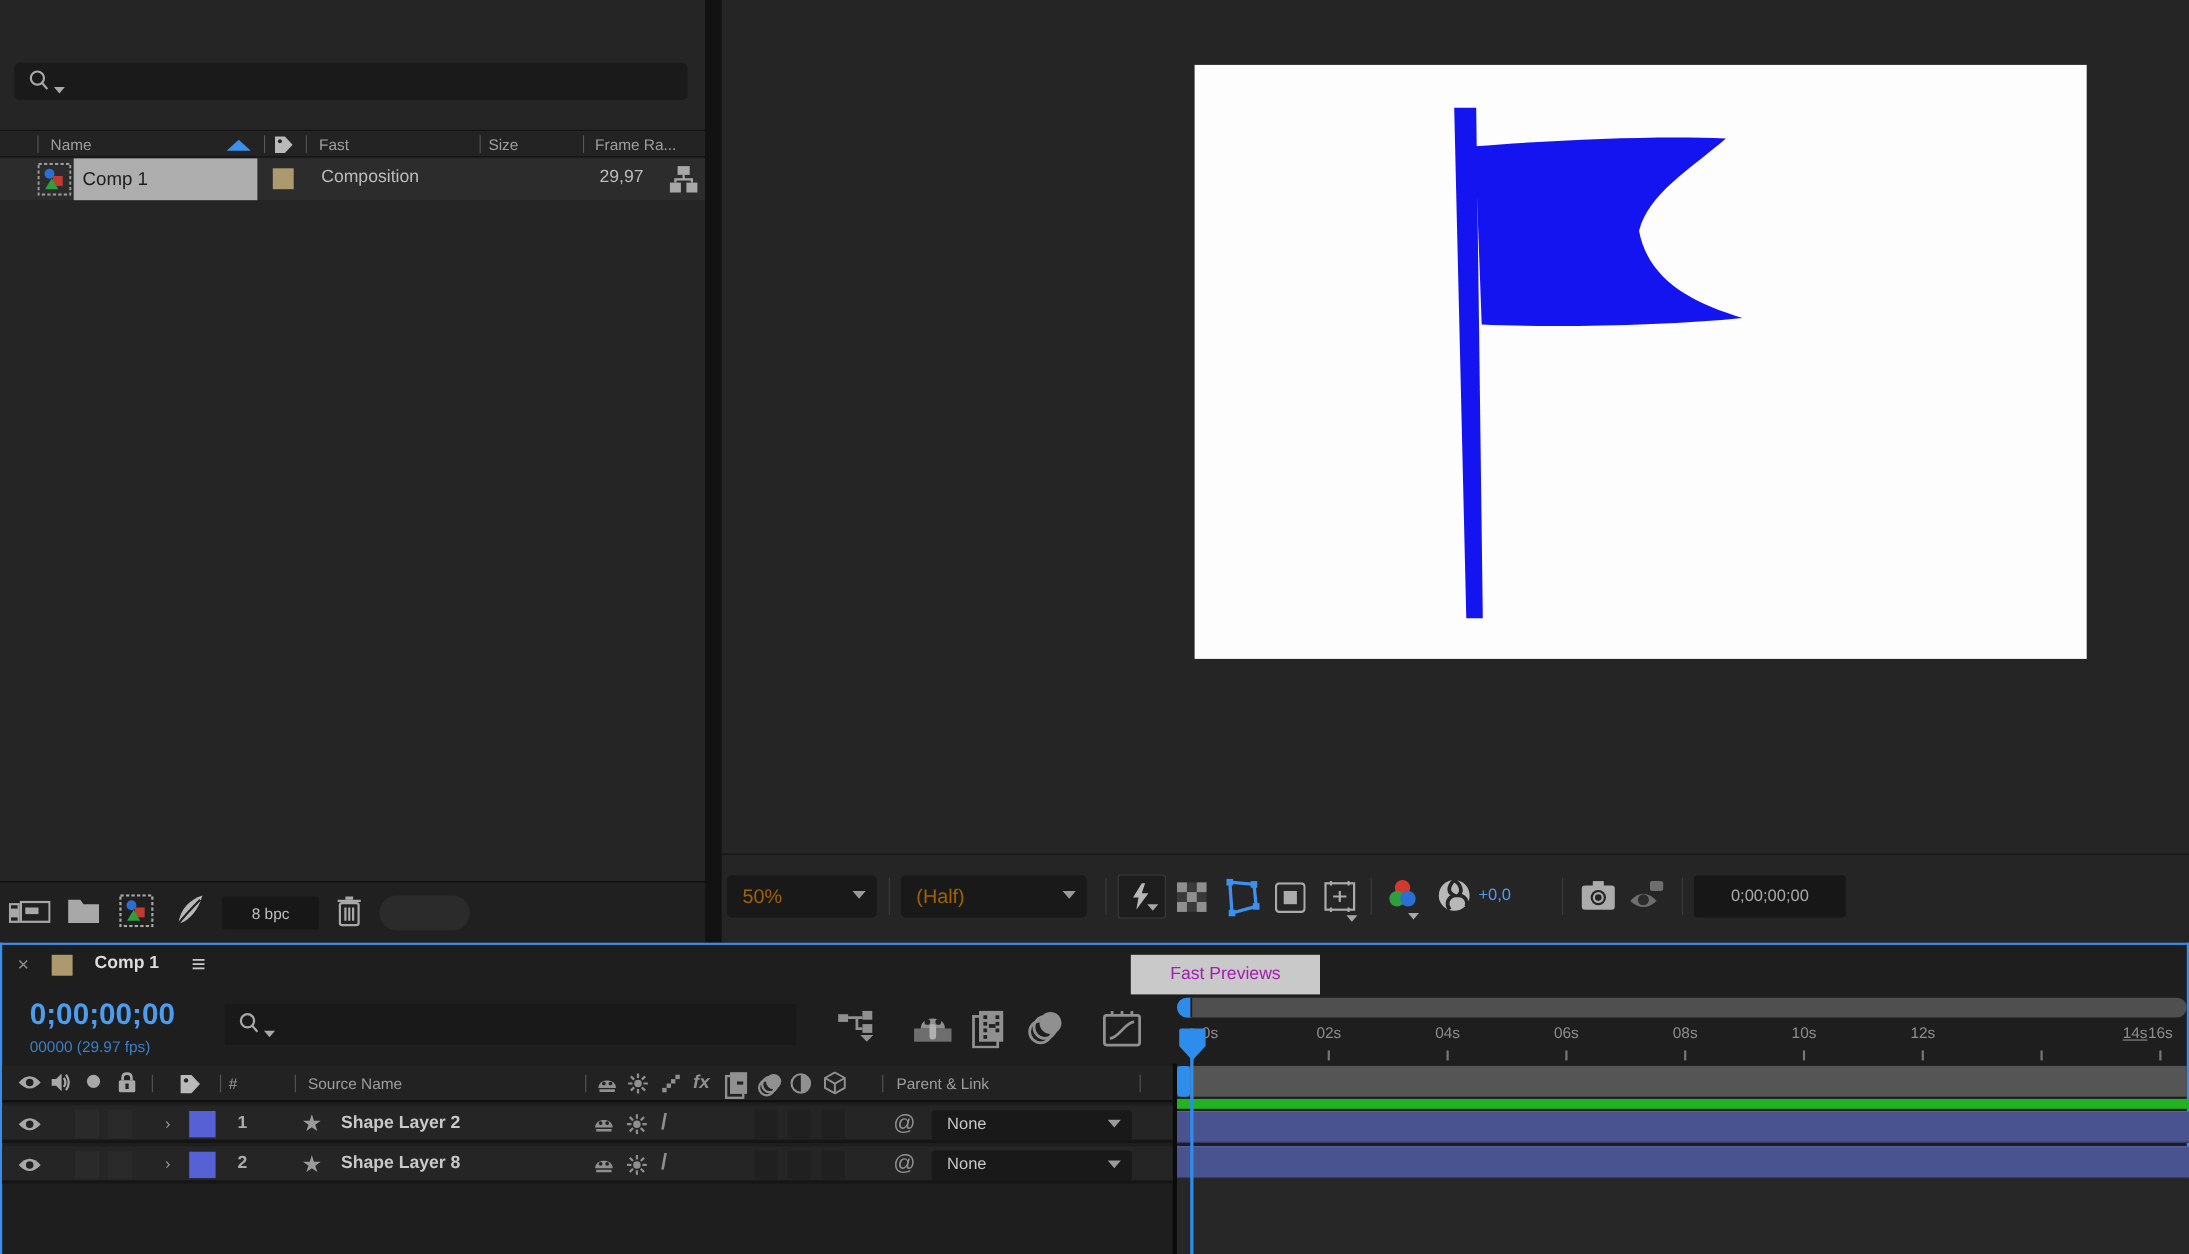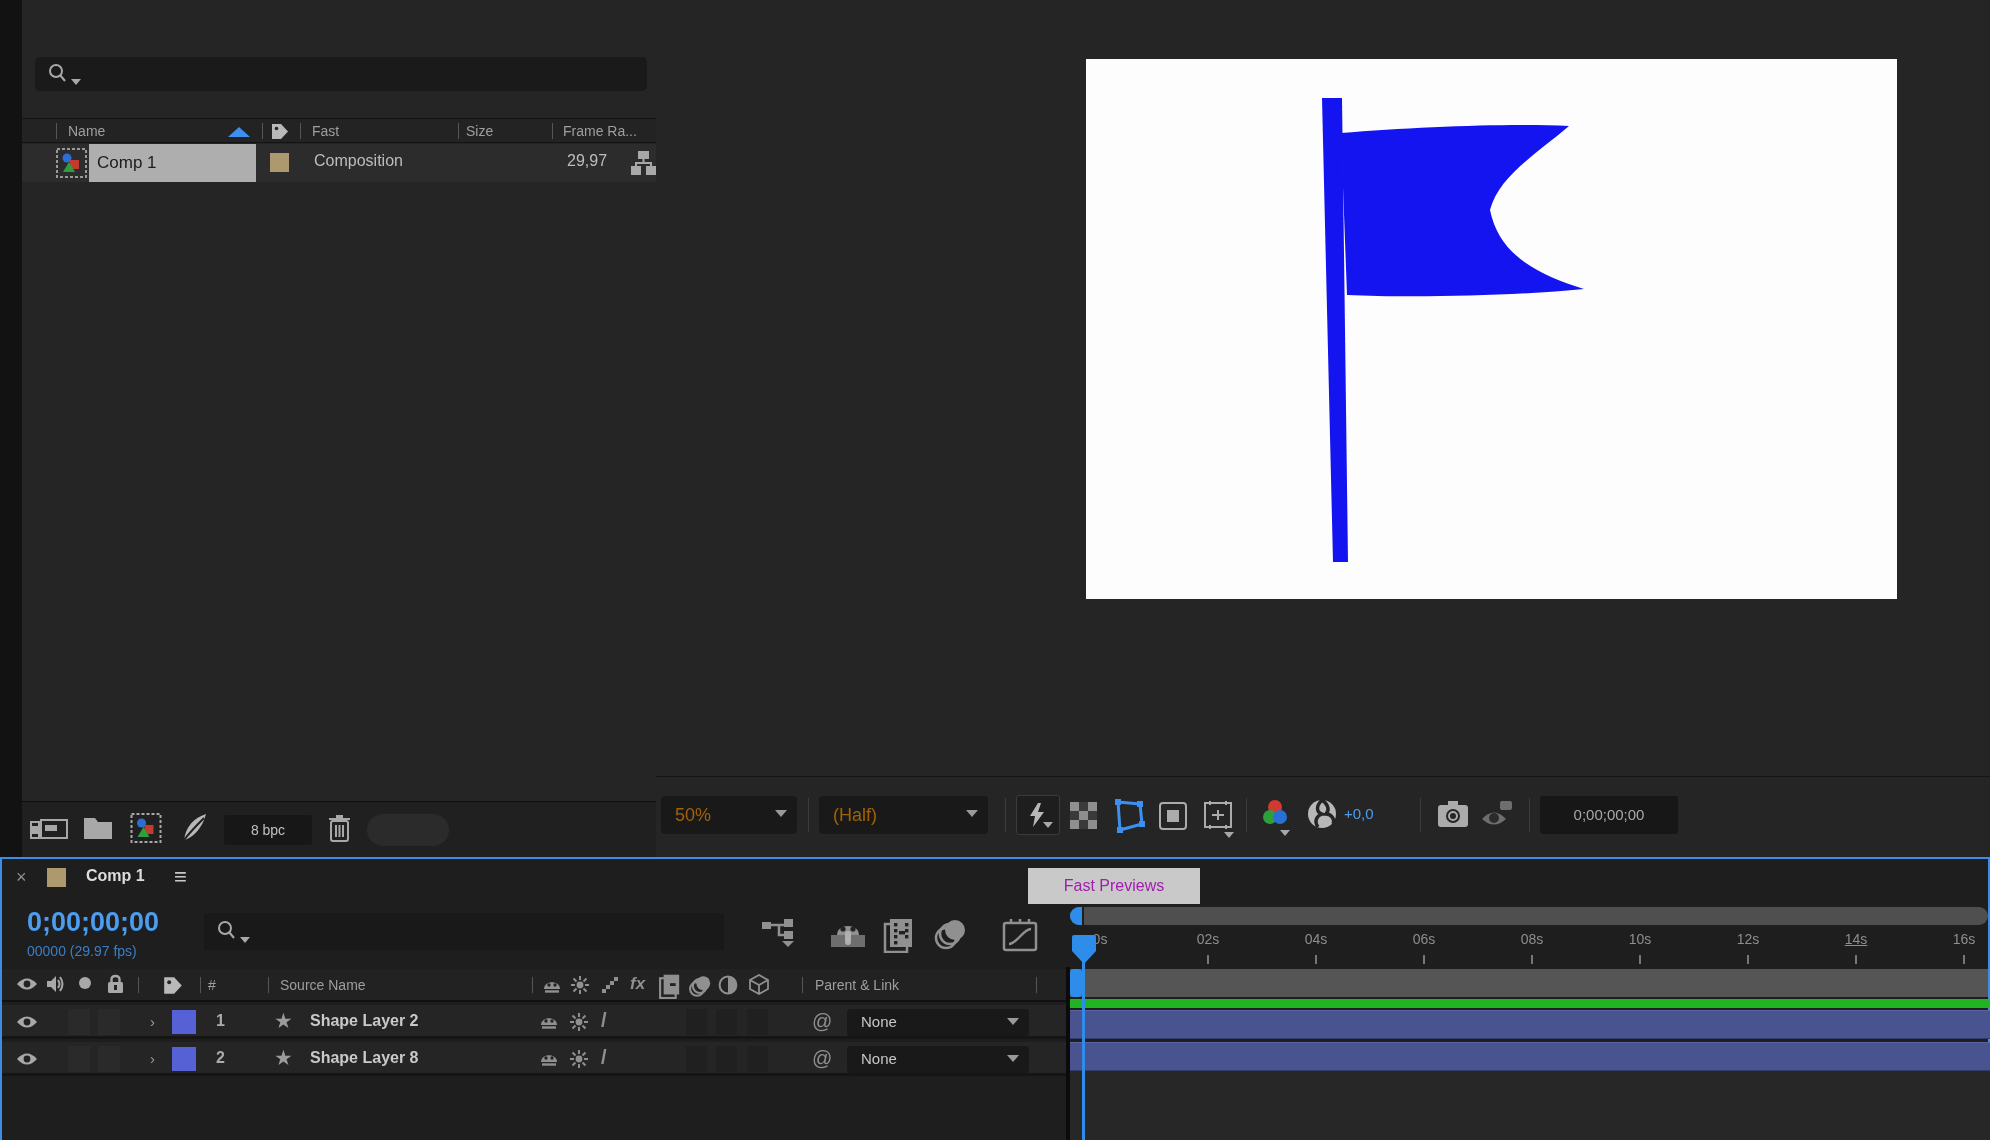--- a/index.html
+++ b/index.html
@@ -2,21 +2,21 @@
 <html><head>
 <meta charset="utf-8">
 <style>
   * { margin:0; padding:0; box-sizing:border-box; }
   html,body { width:1990px; height:1140px; background:#121212; overflow:hidden;
     font-family:"Liberation Sans", sans-serif; }
   .abs { position:absolute; }
   svg { display:block; }
 
   
-  #project-panel { left:0; top:0; width:641px; height:857px; background:#252525;margin-left:22px; }
+  #project-panel { left:0; top:0; width:641px; height:857px; background:#252525; }
   #proj-search { left:13px; top:57px; width:612px; height:34px; background:#1A1A1A; border-radius:5px; }
   #proj-header { left:0; top:118px; width:641px; height:25px; background:#232323;
     border-top:1px solid #131313; border-bottom:1px solid #131313; }
   .hdr-label { position:absolute; top:4px; font-size:14px; color:#9E9E9E; }
   .tick { position:absolute; top:4px; width:1px; height:16px; background:#565656; }
   #sort-triangle { position:absolute; left:206px; top:8px; width:0; height:0;
     border-left:11px solid transparent; border-right:11px solid transparent; border-bottom:10px solid #3E90F0; }
   #comp-row { left:0; top:144px; width:641px; height:38px; background:#2C2C2C; }
   #comp-name-cell { position:absolute; left:67px; top:0; width:167px; height:38px; background:#AEAEAE;
     color:#1C1C1C; font-size:17px; line-height:38px; padding-left:8px; }
@@ -365,21 +365,21 @@
     <span id="nav-handle"></span>
   </div>
 
   <span class="ruler-label" style="left:1098px;">0s</span>
   <span class="ruler-label" style="left:1206px;">02s</span>
   <span class="ruler-label" style="left:1314px;">04s</span>
   <span class="ruler-label" style="left:1422px;">06s</span>
   <span class="ruler-label" style="left:1530px;">08s</span>
   <span class="ruler-label" style="left:1638px;">10s</span>
   <span class="ruler-label" style="left:1746px;">12s</span>
-  <span class="ruler-label" style="left:1854px;text-decoration:underline;">14s</span>
+  <span class="ruler-label" style="left:1939px;text-decoration:underline;">14s</span>
   <span class="ruler-label" style="left:1962px;">16s</span>
   <span class="ruler-tick" style="left:1205px;"></span>
     <span class="ruler-tick" style="left:1313px;"></span>
   <span class="ruler-tick" style="left:1421px;"></span>
     <span class="ruler-tick" style="left:1529px;"></span>
   <span class="ruler-tick" style="left:1637px;"></span>
     <span class="ruler-tick" style="left:1745px;"></span>
   <span class="ruler-tick" style="left:1853px;"></span>
     <span class="ruler-tick" style="left:1961px;"></span>
 

